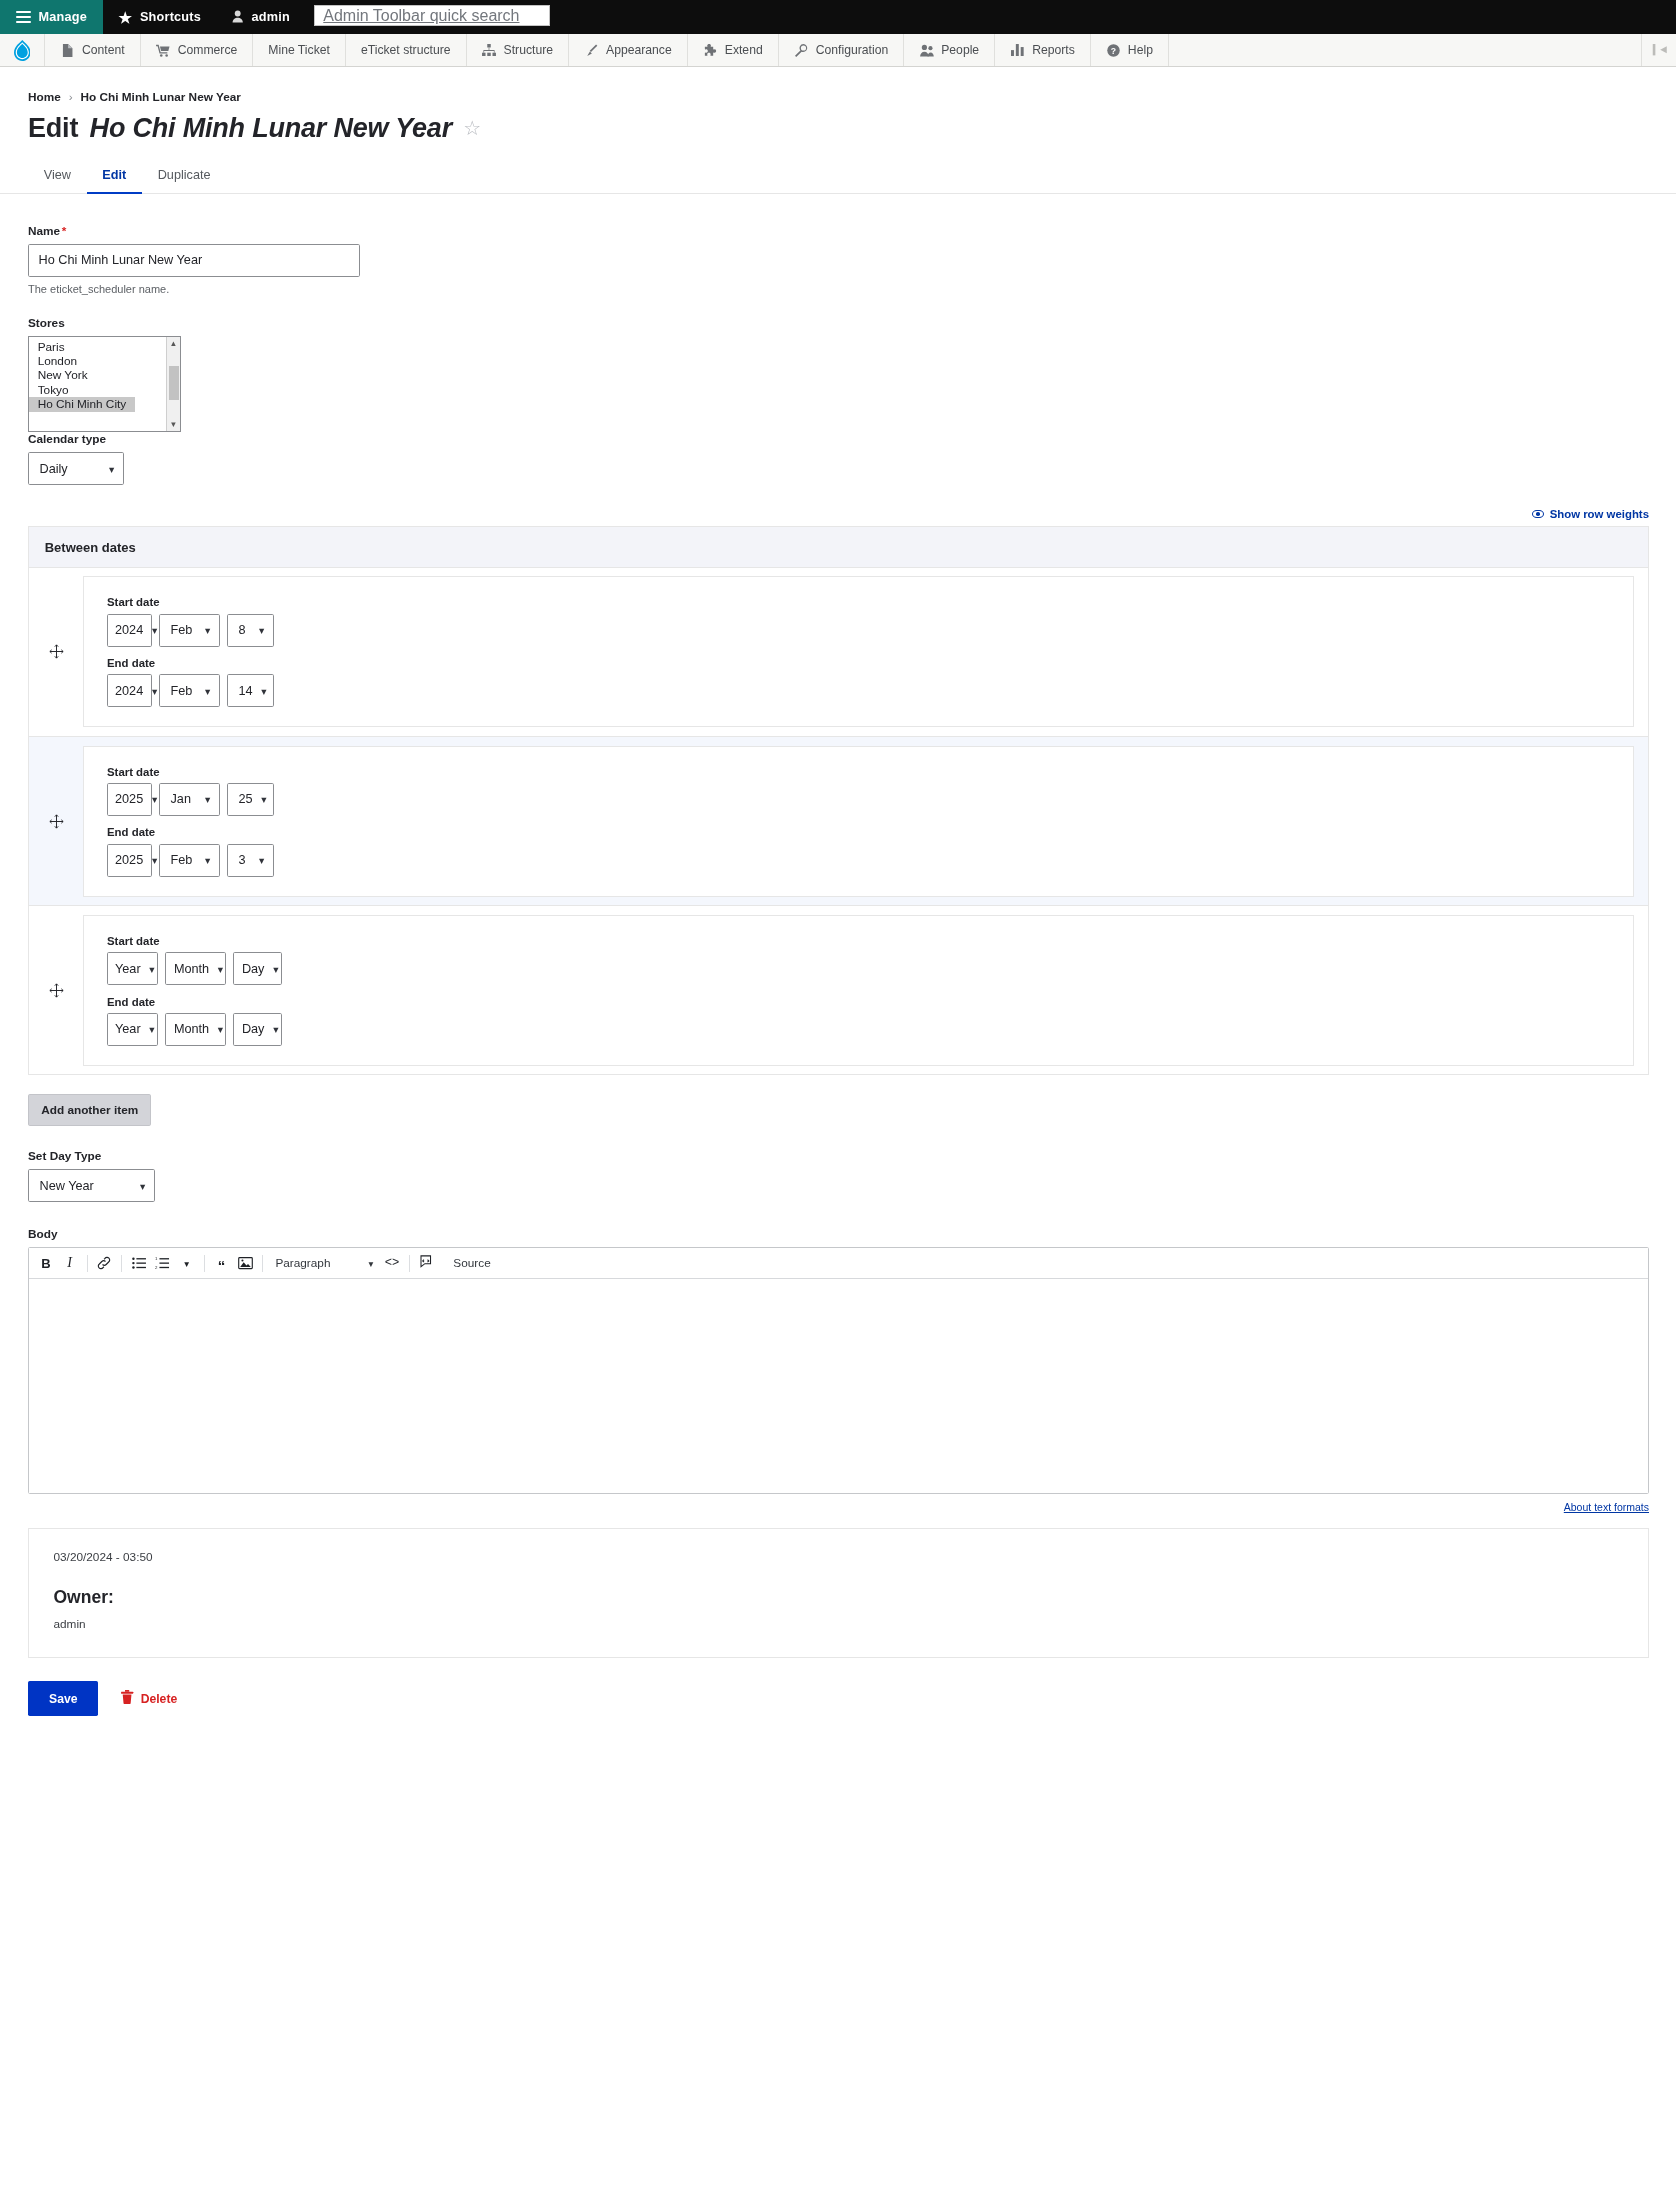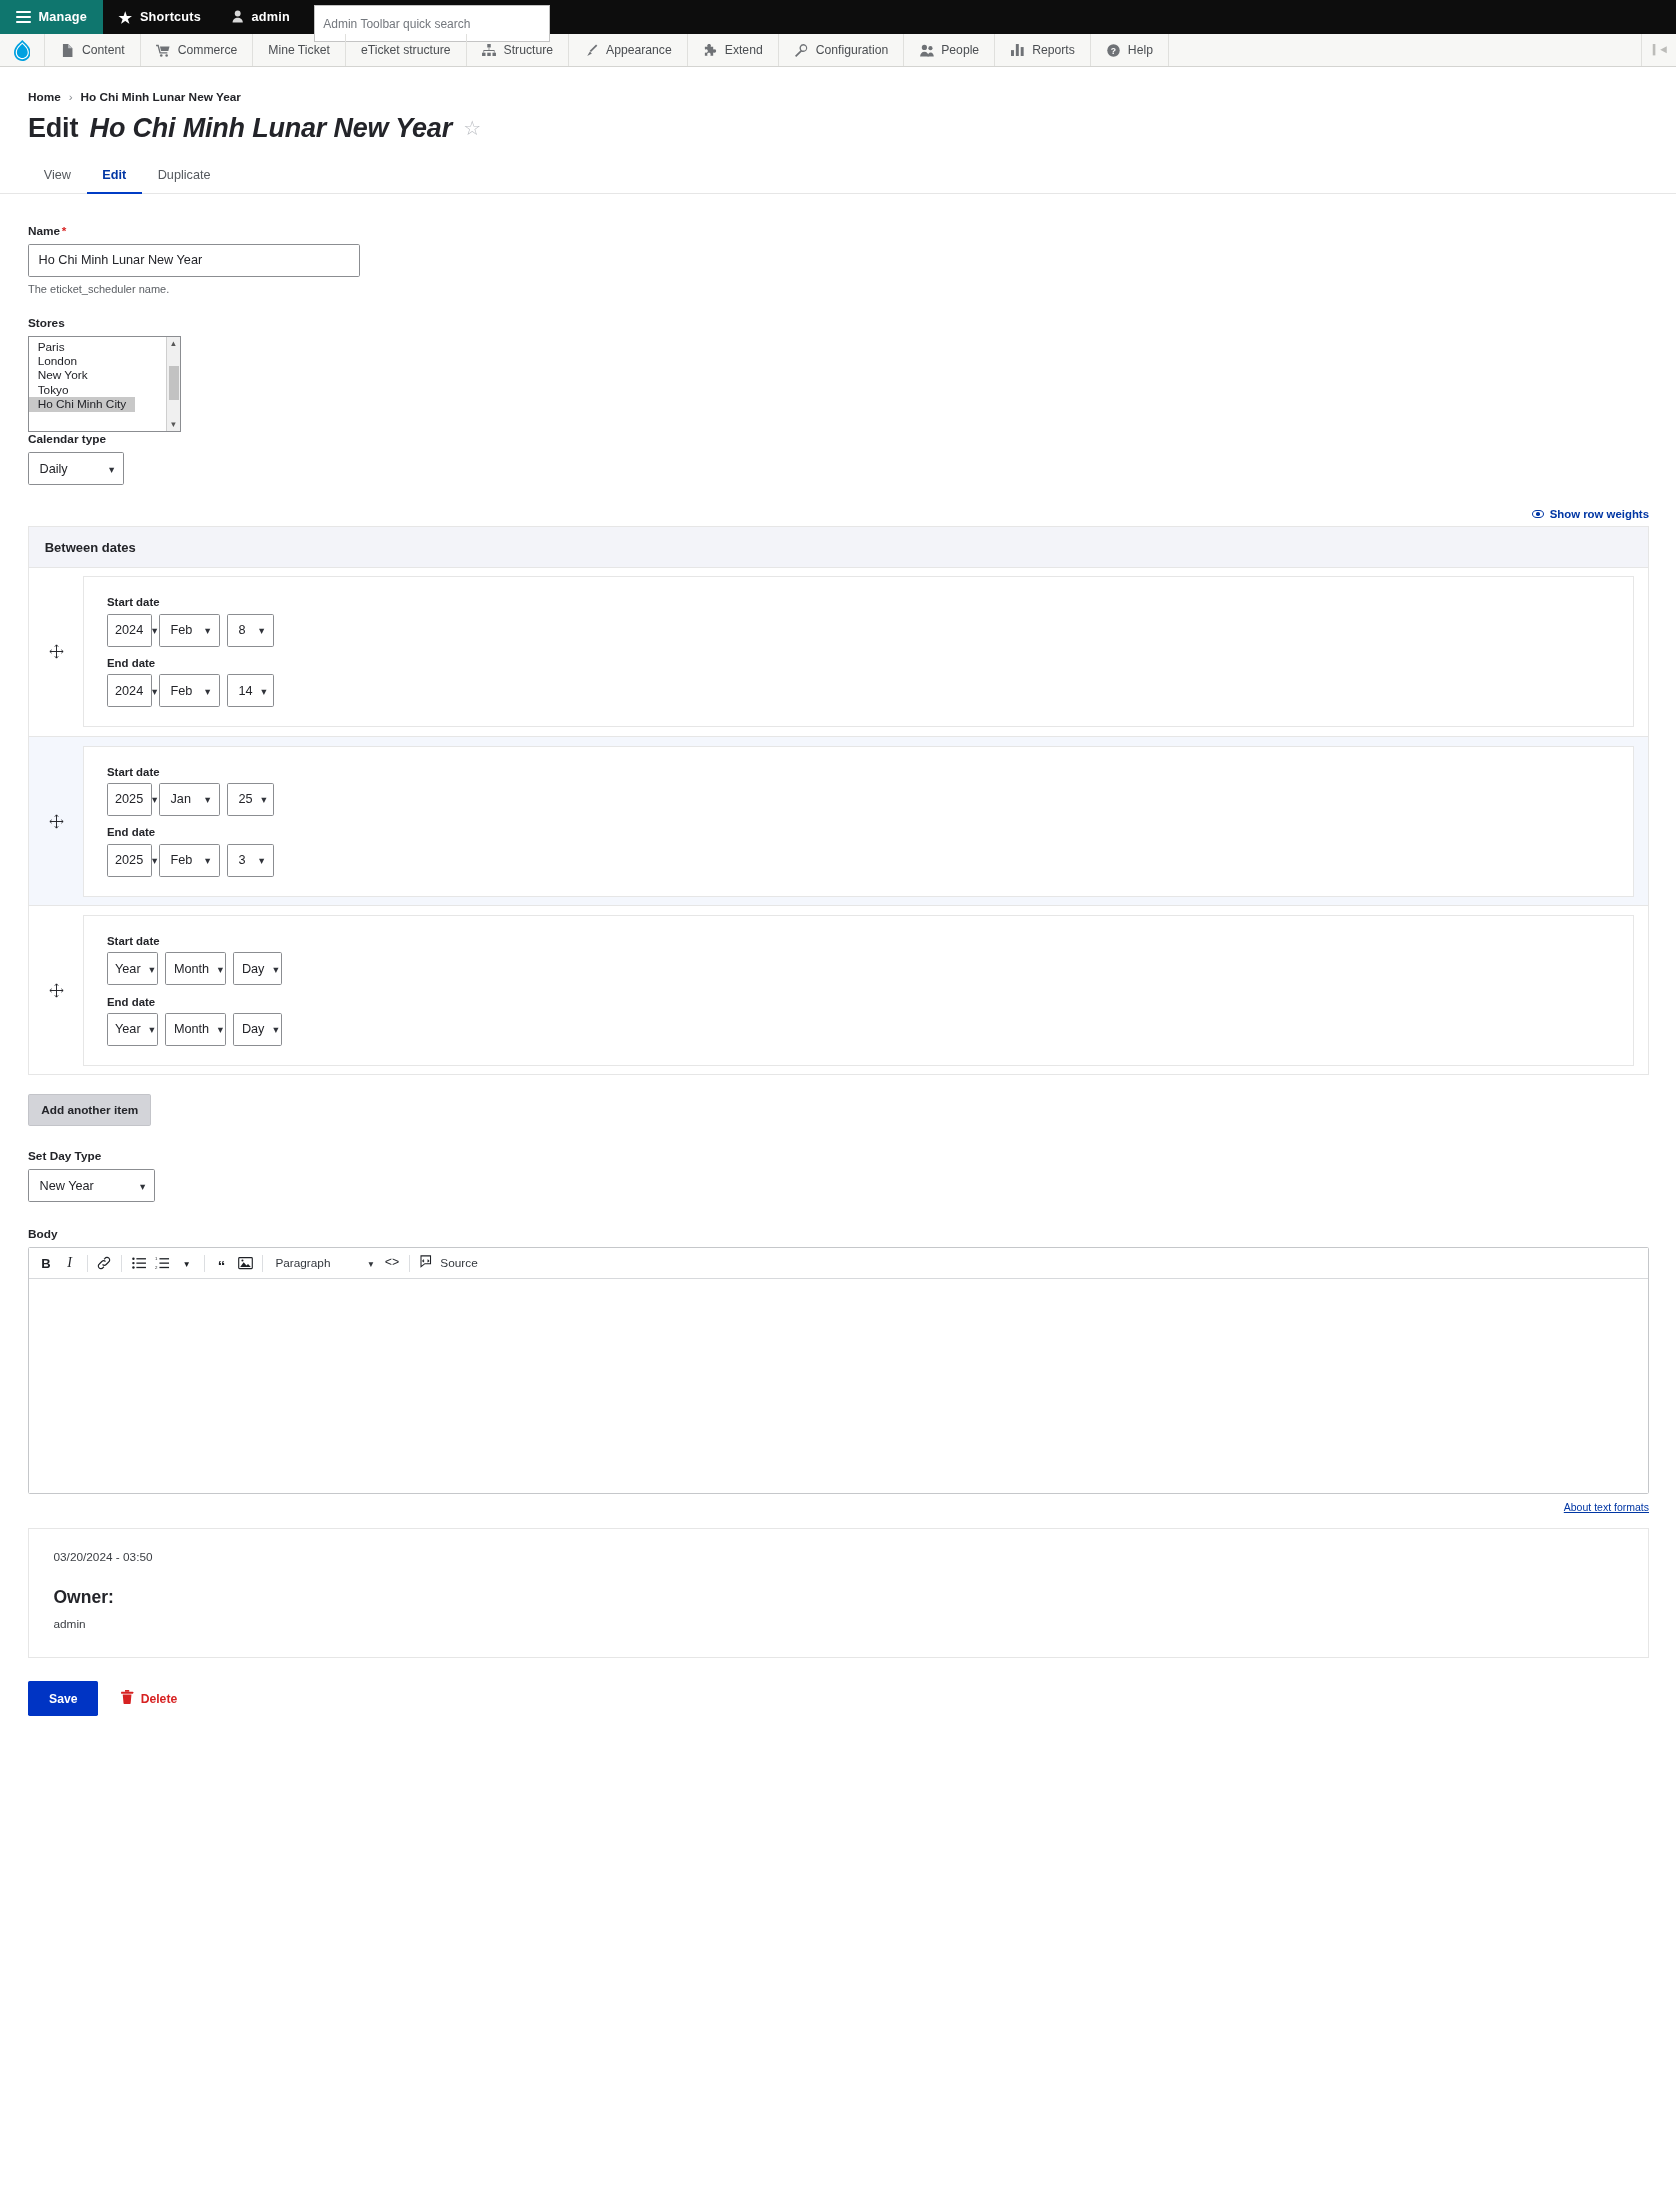--- a/index.html
+++ b/index.html
@@ -31,27 +31,28 @@
     white-space:nowrap;
   }
   .adminbar .ab-manage { background:#0f766e; }
   .ham { display:inline-block; width:15px; }
   .ham i { display:block; height:2.6px; background:#fff; margin:2.6px 0; border-radius:0.9px; }
   .star { font-size:15px; color:#fff; line-height:1; }
   .person { font-size:13px; line-height:1; }
   .ab-search {
     margin:5.2px 0 5.2px 8.7px;
     width:236px;
-    height:37px;
+    height:21px;
     border:0.9px solid #c4c4c4;
     background:#fff;
     color:#6f7379;
-    font-size:12px;
+    font-size:16px;
     padding:0 7.9px;
     font-family:"Liberation Sans", sans-serif;
+    text-decoration:underline;
   }
   .ab-search::placeholder { color:#73777d; }
 
   
   .menubar {
     height:33px;
     background:#f7f7f5;
     border-bottom:0.9px solid #d4d4d1;
     display:flex;
     align-items:stretch;
@@ -283,21 +284,21 @@
     font-size:11.8px;
     color:#33373d;
   }
   .ck-btn {
     height:23.6px; min-width:23.6px;
     display:inline-flex; align-items:center; justify-content:center;
     padding:0 4.4px; cursor:pointer; color:#1f2227;
   }
   .ck-sep { width:0.9px; height:17.5px; background:#dcdee1; margin:0 5.2px; }
   .ck-para { display:inline-flex; align-items:center; gap:38px; padding:0 7px; cursor:pointer; }
-  .ck-source { display:inline-flex; align-items:center; gap:5px; padding:0 5.2px; cursor:pointer; }
+  .ck-source { display:inline-flex; align-items:center; gap:18px; padding:0 5.2px; cursor:pointer; }
   .ck-body { height:214px; background:#fff; }
 
   .about-wrap { display:flex; justify-content:flex-end; margin-top:6.1px; }
   .about { font-size:10.5px; color:#0036a4; text-decoration:underline; cursor:pointer; }
 
   .meta-box {
     margin-top:15px;
     border:0.9px solid #e6e6e6;
     padding:21px 24.5px 26px 24.5px;
   }

